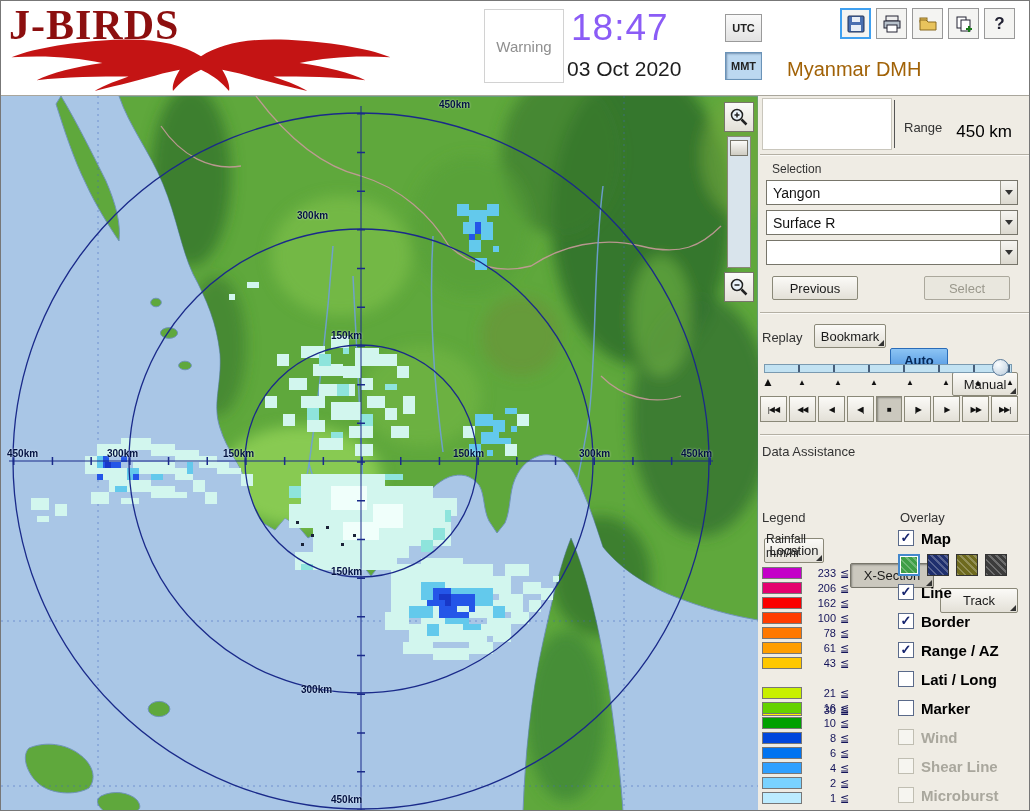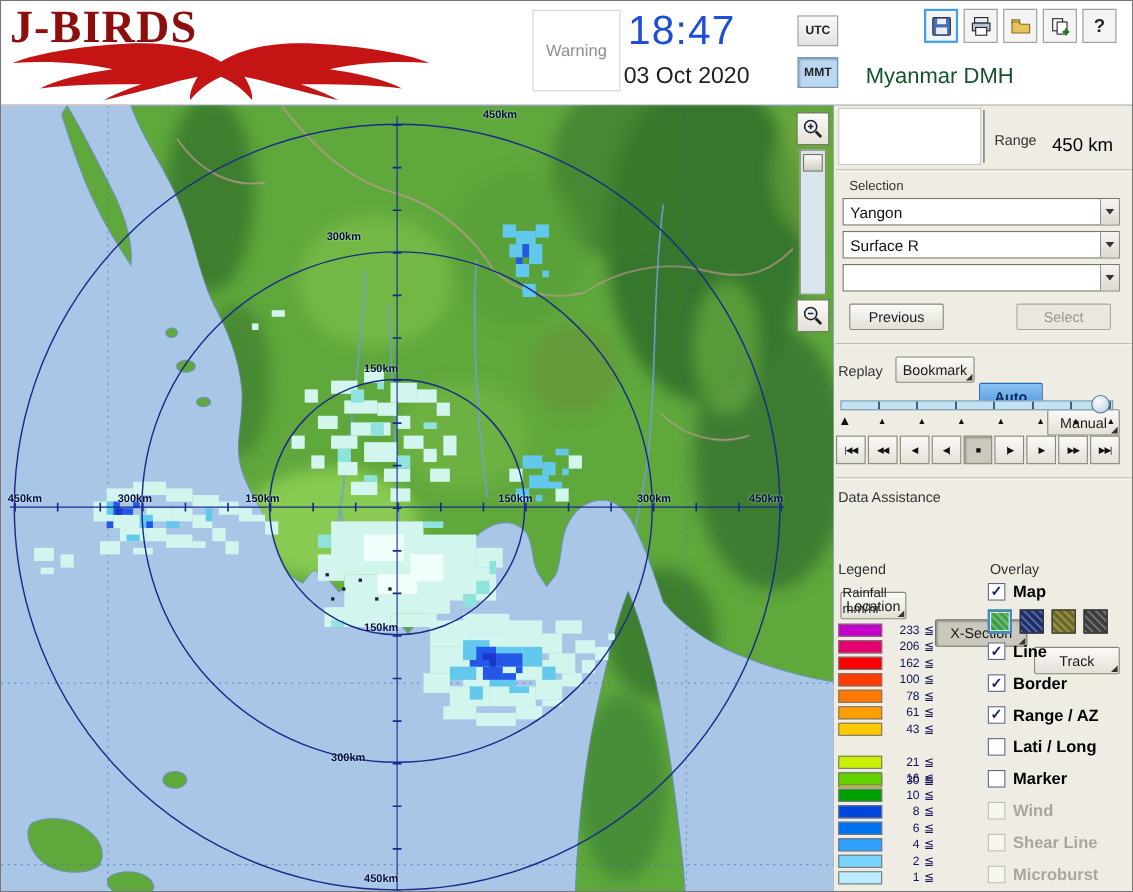--- a/index.html
+++ b/index.html
@@ -5,28 +5,28 @@
   * { margin:0; padding:0; box-sizing:border-box; }
   body { font-family:"Liberation Sans", sans-serif; background:#888; }
   .app { position:relative; width:1030px; height:811px; background:#EFECE4; overflow:hidden; border:1px solid #777; }
 
   
   .header { position:absolute; left:0; top:0; width:1030px; height:95px; background:#FFFFFF; border-bottom:1px solid #A9A69C; }
   .logo-title { position:absolute; left:8px; top:0px; font-family:"Liberation Serif", serif; font-weight:bold; font-size:42px; color:#8C0F0F; letter-spacing:1px; z-index:2; }
   .logo-sub { position:absolute; left:216px; top:9px; color:#C40000; font-weight:bold; font-size:13px; line-height:1.2; z-index:2; }
   .eagle { position:absolute; left:4px; top:32px; z-index:1; }
   .warning-box { position:absolute; left:483px; top:8px; width:80px; height:74px; background:#fff; border:1px solid #D2D2D2; display:flex; align-items:center; justify-content:center; color:#8F8F8F; font-size:15px; }
-  .clock-time { position:absolute; left:570px; top:6px; font-size:37px; color:#1d4ed8; letter-spacing:1px; }
+  .clock-time { position:absolute; left:570px; top:6px; font-size:37px; color:#8b5cf6; letter-spacing:1px; }
   .clock-date { position:absolute; left:566px; top:56px; font-size:21px; color:#1E1E1E; }
   .tz-btn { position:absolute; left:724px; width:37px; height:28px; font-size:11px; font-weight:bold; color:#222; display:flex; align-items:center; justify-content:center; cursor:default; }
   .tz-utc { top:13px; background:linear-gradient(#FAFAFA,#E2E2E2); border:1px solid #9A9A9A; }
   .tz-mmt { top:51px; background:#BCD8F0; border:1px solid #6A93B8; box-shadow:inset 1px 1px 2px rgba(30,60,100,.45); }
   .toolbtn { position:absolute; top:7px; width:31px; height:31px; background:#F4F4F2; border:1px solid #999; display:flex; align-items:center; justify-content:center; }
   .toolbtn.sel { border:2px solid #3FA0F0; }
-  .station { position:absolute; left:786px; top:57px; font-size:20px; color:#14532d; }
+  .station { position:absolute; left:786px; top:57px; font-size:20px; color:#a16207; }
 
   
   .map { position:absolute; left:0; top:95px; width:757px; height:716px; background:#f9a8d4; border-right:1px solid #8A8878; }
   .rlabel { position:absolute; font-size:10px; font-weight:bold; color:#001040; text-shadow:0 0 2px rgba(255,255,255,.75); white-space:nowrap; }
   .zoombtn { position:absolute; left:723px; width:30px; height:30px; background:linear-gradient(#FBFBF9,#E3E0D7); border:1px solid #77756A; display:flex; align-items:center; justify-content:center; }
   .zin { top:6px; } .zout { top:176px; }
   .zslider { position:absolute; left:726px; top:40px; width:24px; height:132px; background:#D9E4EC; border:1px solid #8A8878; }
   .zhandle { position:absolute; left:2px; top:3px; width:18px; height:16px; background:linear-gradient(#FBFBF9,#CFCCC2); border:1px solid #77756A; }
 
   

